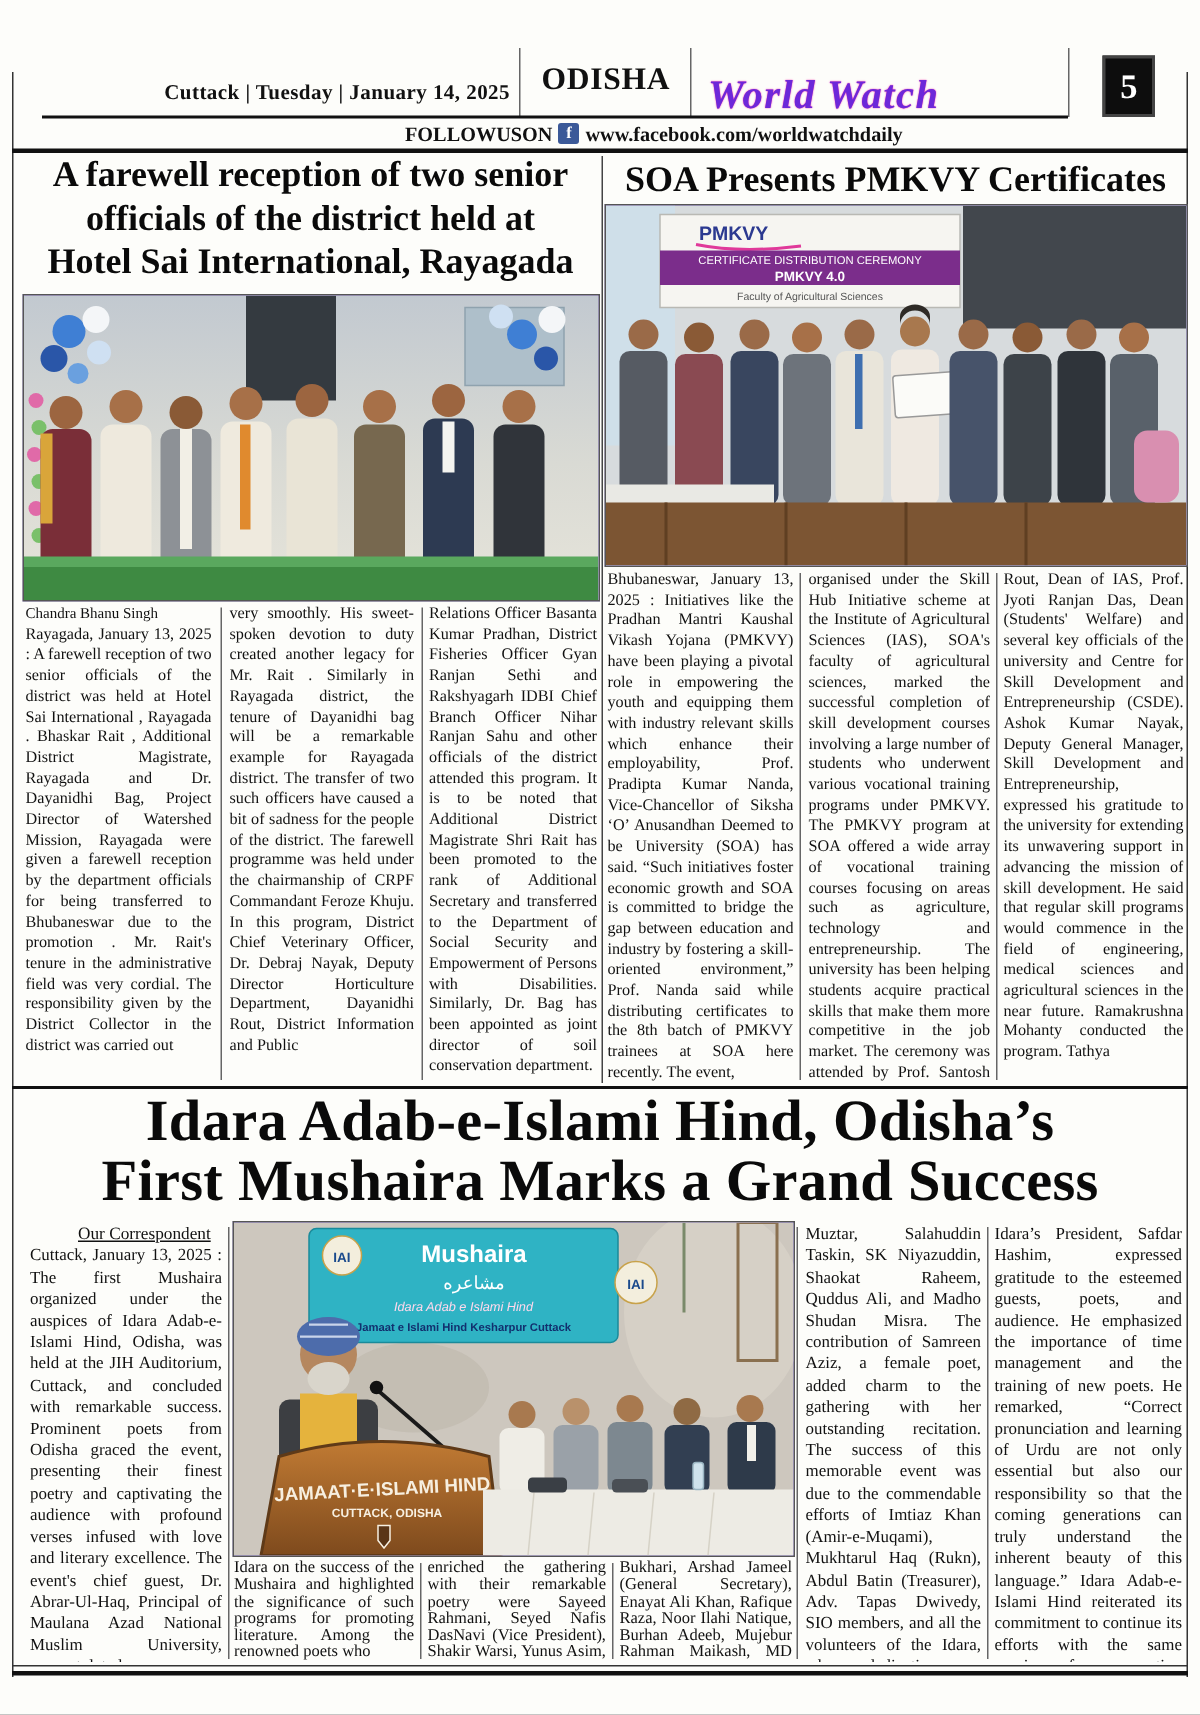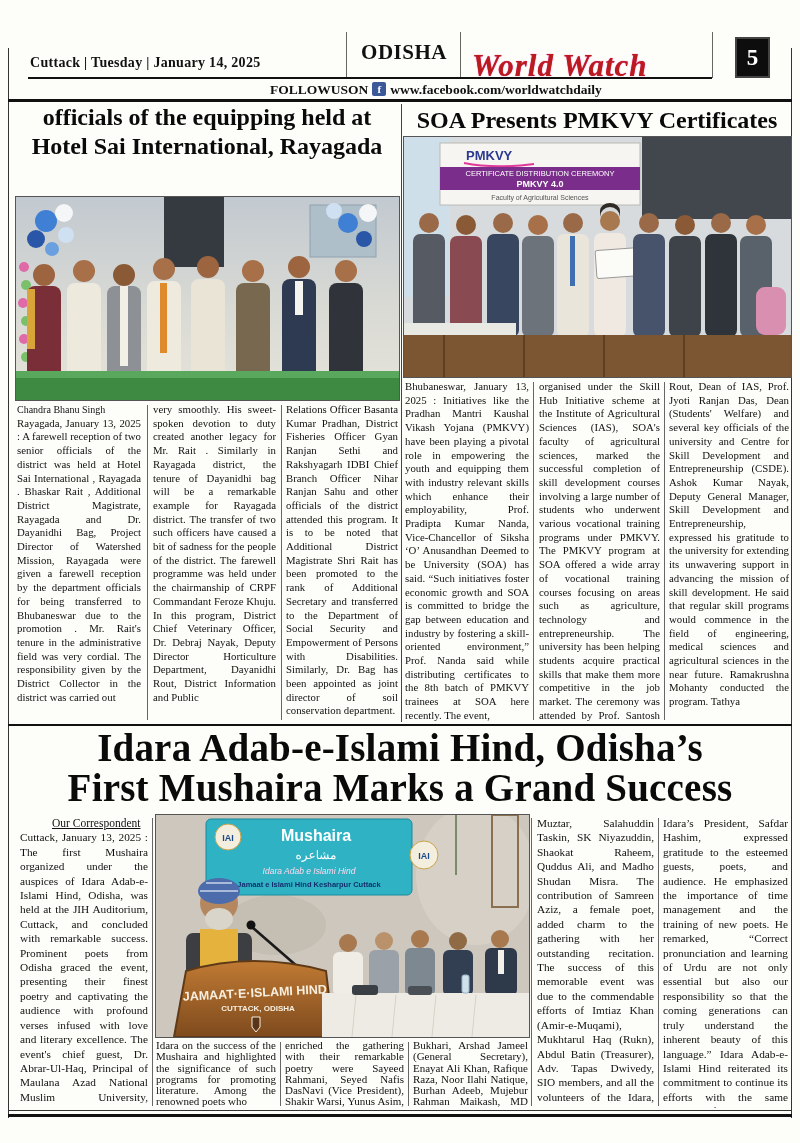--- a/index.html
+++ b/index.html
@@ -3,21 +3,21 @@
 <meta charset="utf-8">
 <style>
   html,body{margin:0;padding:0;background:#9a9a9a;}
   .page{position:relative;width:800px;height:1143px;margin:0 auto;background:#fdfdfa;
         font-family:"Liberation Serif",serif;color:#111;overflow:hidden;}
   .abs{position:absolute;}
   .hrule{position:absolute;background:#111;}
   .vrule{position:absolute;background:#666;width:1px;}
   .dateline{font-weight:bold;font-size:14px;letter-spacing:.3px;}
   .masthead{font-weight:bold;font-size:21px;letter-spacing:.5px;}
-  .logo{font-weight:bold;font-style:italic;font-size:31px;color:#b91c1c;letter-spacing:1px;
+  .logo{font-weight:bold;font-style:italic;font-size:27px;color:#6d28d9;letter-spacing:1px;
         text-shadow:0 0 1px #ee0f9e;}
   .pagenum{background:#0d0d0d;color:#fff;font-weight:bold;font-size:23px;
            width:31px;height:37px;display:flex;align-items:center;justify-content:center;
            border:2px solid #444;}
   .followrow{font-weight:bold;font-size:13.5px;display:flex;align-items:flex-start;gap:4px;}
   .fbicon{display:inline-flex;width:14px;height:14px;background:#3b5998;color:#fff;
           align-items:center;justify-content:center;font-size:11px;font-weight:bold;border-radius:2px;}
   .headline{font-weight:bold;text-align:center;color:#0a0a0a;}
   .hl-left{font-size:24px;line-height:29px;}
   .hl-right{font-size:24px;line-height:28px;}
@@ -31,21 +31,21 @@
   svg text{font-family:"Liberation Sans",sans-serif;}
 </style>
 </head>
 <body>
 
 <div class="page">
 
   <div class="vrule abs" style="left:8px;top:48px;height:1070px;background:#333;"></div>
   <div class="vrule abs" style="left:791px;top:48px;height:1070px;background:#333;"></div>
 
-  <div class="abs dateline" style="left:30px;top:55px;width:310px;">Cuttack | Tuesday | January 14, 2025</div>
+  <div class="abs dateline" style="left:30px;top:55px;width:310px;text-align:right;">Cuttack | Tuesday | January 14, 2025</div>
   <div class="abs masthead" style="left:350px;top:40px;width:108px;text-align:center;">ODISHA</div>
   <div class="abs logo" style="left:472px;top:48px;width:200px;">World Watch</div>
   <div class="abs pagenum" style="left:735px;top:37px;">
       <span>5</span>
     </div>
 
   <div class="vrule abs" style="left:346px;top:32px;height:46px;"></div>
   <div class="vrule abs" style="left:460px;top:32px;height:46px;"></div>
   <div class="vrule abs" style="left:712px;top:32px;height:46px;"></div>
 
@@ -53,21 +53,22 @@
 
   <div class="abs followrow" style="left:270px;top:82px;">
     <span>FOLLOWUSON</span>
     <span class="fbicon">f</span>
     <span>www.facebook.com/worldwatchdaily</span>
   </div>
 
   <div class="hrule" style="left:8px;top:99px;width:784px;height:3px;"></div>
 
   <div class="abs headline hl-left" style="left:14px;top:103px;width:386px;">
-    <div>officials of the equipping  held at</div>
+    <div>A farewell reception of two senior</div>
+    <div>officials of the district  held at</div>
     <div>Hotel Sai International, Rayagada</div>
   </div>
 
   <div class="photo" style="left:15px;top:196px;width:383px;height:203px;">
     <svg viewBox="0 0 383 203" width="383" height="203">
       <defs>
         <linearGradient id="p1bg" x1="0" y1="0" x2="0" y2="1">
           <stop offset="0" stop-color="#c2c9d0"></stop>
             <stop offset="0.55" stop-color="#d9dad4"></stop>
             <stop offset="1" stop-color="#e6e4da"></stop>

